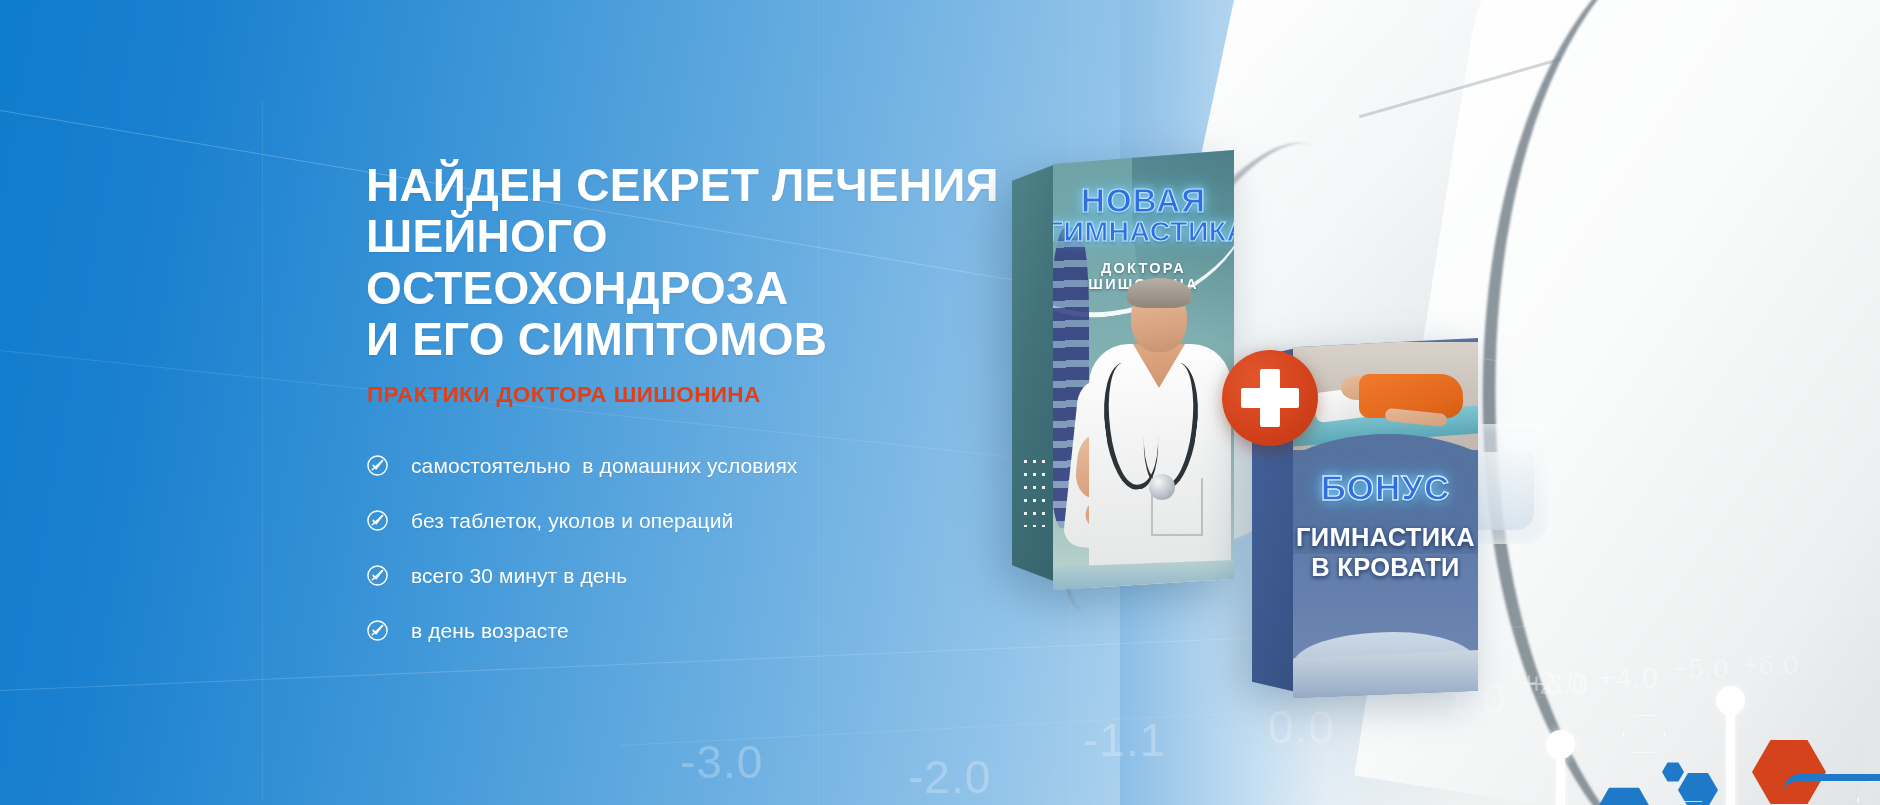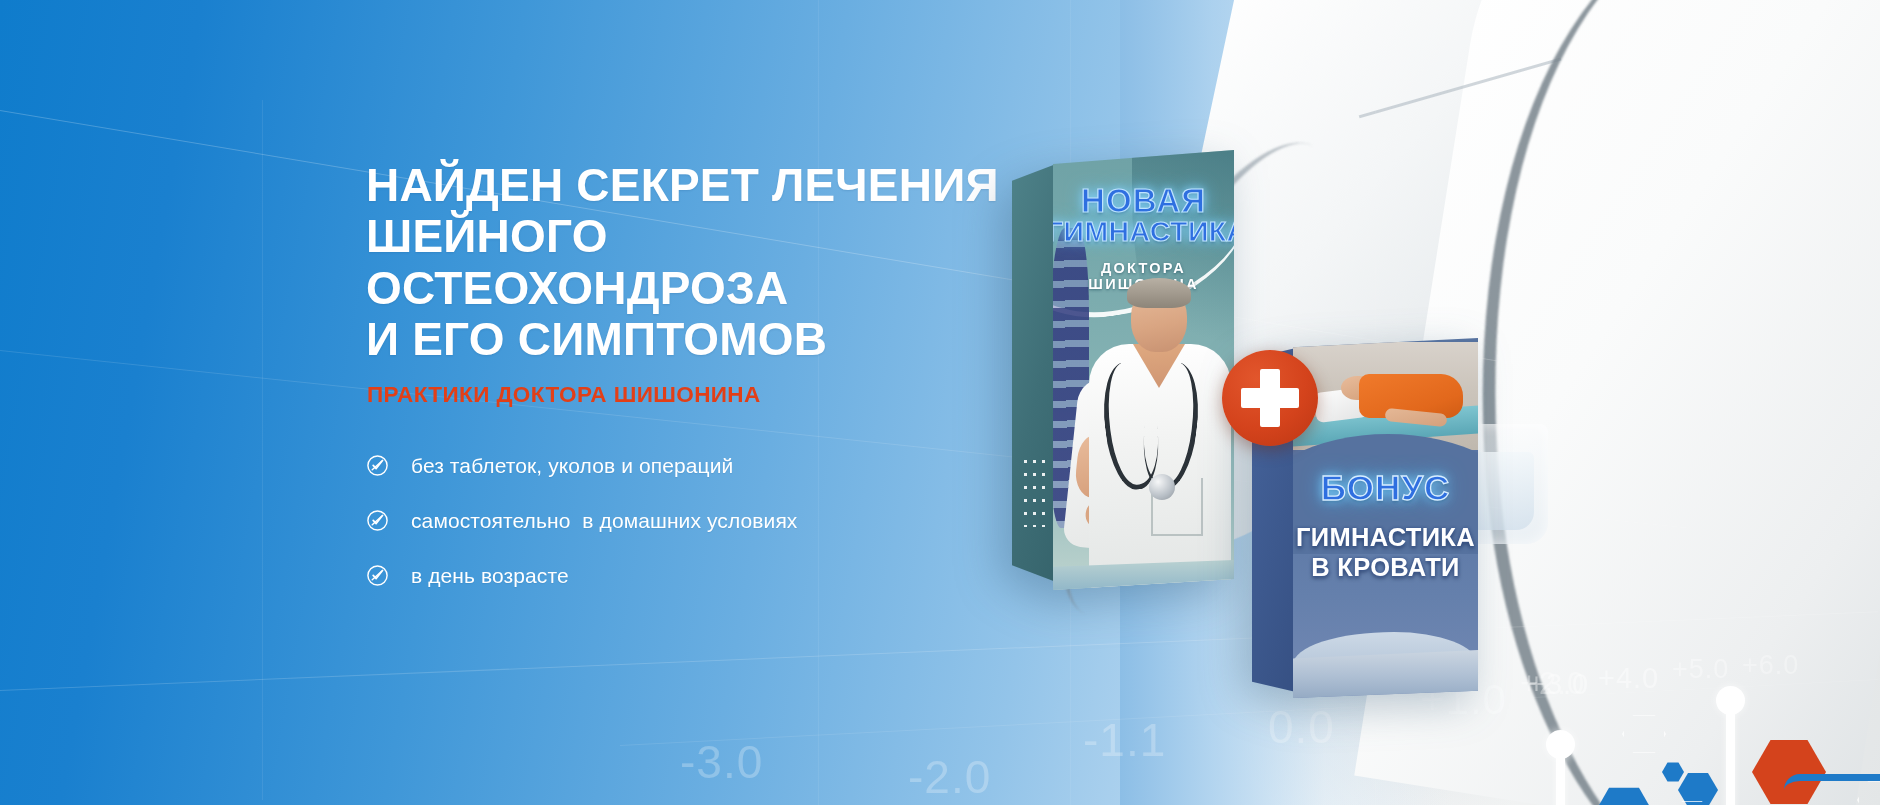--- a/index.html
+++ b/index.html
@@ -481,39 +481,49 @@
       <span>ШЕЙНОГО ОСТЕОХОНДРОЗА</span><br>
       <span>И ЕГО СИМПТОМОВ</span>
     </h1>
 
     <h2 class="subhead">
       <br>
       <span>ПРАКТИКИ ДОКТОРА ШИШОНИНА</span>
     </h2>
 
     <ul class="benefits" style="list-style:none;">
+      <li class="benefit">
+        <span class="check-ico">
+          <svg width="23" height="23" viewBox="0 0 24 24" fill="none">
+            <circle cx="12" cy="12" r="10" stroke="#ffffff" stroke-width="1.5"></circle>
+            <path d="M6.5 16.5 L17.5 6.5" stroke="#ffffff" stroke-width="1.5" stroke-linecap="round"></path>
+            <path d="M7.5 11.8 L10.6 15.2 L16.6 7.6" stroke="#ffffff" stroke-width="1.8" stroke-linecap="round" stroke-linejoin="round"></path>
+          </svg>
+        </span>
+        <span class="benefit-text">самостоятельно  в домашних условиях</span>
+      </li>
       <li class="benefit">
         <span class="check-ico">
           <svg width="23" height="23" viewBox="0 0 24 24" fill="none">
             <circle cx="12" cy="12" r="10" stroke="#ffffff" stroke-width="1.5"></circle>
             <path d="M6.5 16.5 L17.5 6.5" stroke="#ffffff" stroke-width="1.5" stroke-linecap="round"></path>
             <path d="M7.5 11.8 L10.6 15.2 L16.6 7.6" stroke="#ffffff" stroke-width="1.8" stroke-linecap="round" stroke-linejoin="round"></path>
           </svg>
         </span>
         <span class="benefit-text">без таблеток, уколов и операций</span>
       </li>
       <li class="benefit">
         <span class="check-ico">
           <svg width="23" height="23" viewBox="0 0 24 24" fill="none">
             <circle cx="12" cy="12" r="10" stroke="#ffffff" stroke-width="1.5"></circle>
             <path d="M6.5 16.5 L17.5 6.5" stroke="#ffffff" stroke-width="1.5" stroke-linecap="round"></path>
             <path d="M7.5 11.8 L10.6 15.2 L16.6 7.6" stroke="#ffffff" stroke-width="1.8" stroke-linecap="round" stroke-linejoin="round"></path>
           </svg>
         </span>
-        <span class="benefit-text">самостоятельно  в домашних условиях</span>
+        <span class="benefit-text">всего 30 минут в день</span>
       </li>
       <li class="benefit">
         <span class="check-ico">
           <svg width="23" height="23" viewBox="0 0 24 24" fill="none">
             <circle cx="12" cy="12" r="10" stroke="#ffffff" stroke-width="1.5"></circle>
             <path d="M6.5 16.5 L17.5 6.5" stroke="#ffffff" stroke-width="1.5" stroke-linecap="round"></path>
             <path d="M7.5 11.8 L10.6 15.2 L16.6 7.6" stroke="#ffffff" stroke-width="1.8" stroke-linecap="round" stroke-linejoin="round"></path>
           </svg>
         </span>
         <span class="benefit-text">в день возрасте</span>

